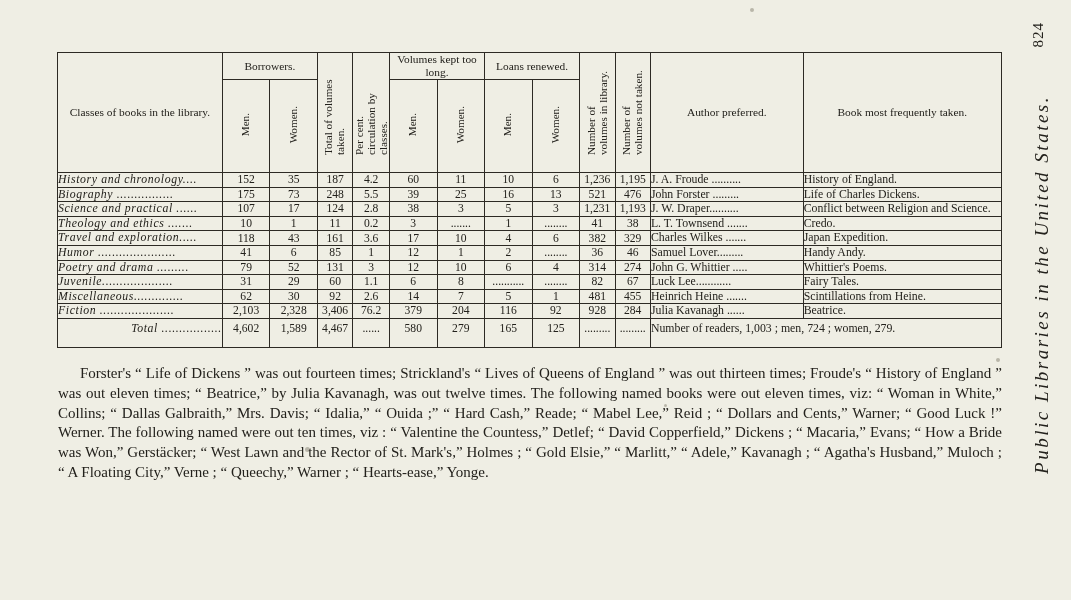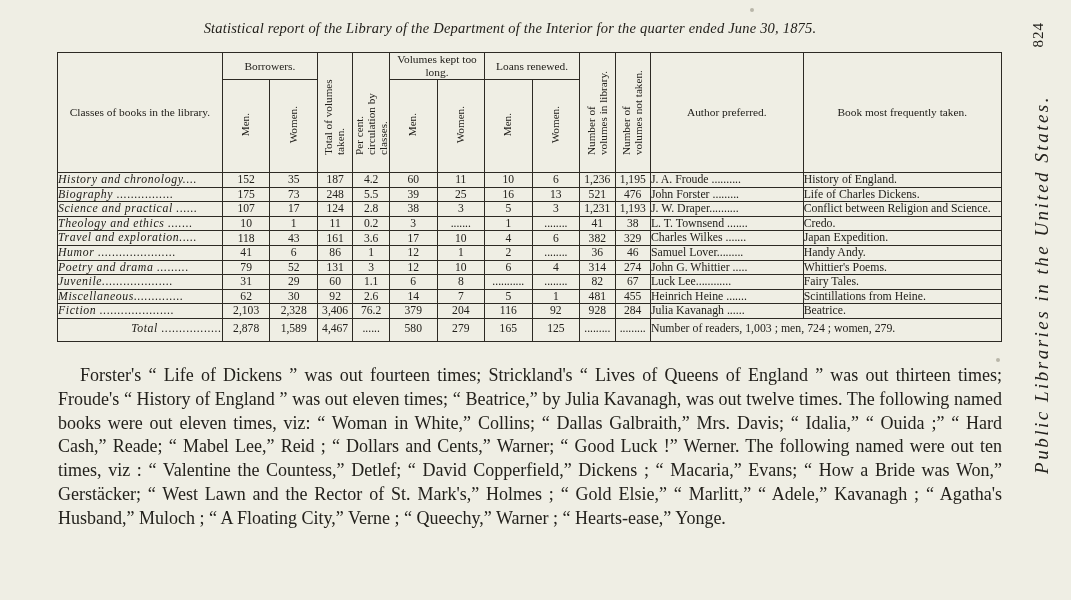--- a/index.html
+++ b/index.html
@@ -144,51 +144,50 @@
   }
   td.txt {
     padding: 1px 4px 1px 6px;
     font-size: 11.8px;
     white-space: nowrap;
     margin-top: 30px;
   }
   .leader { letter-spacing: .6px; font-style: italic; }
   tr.total td {
     padding-top: 3px;
-    padding-bottom: 6px;
+    padding-bottom: 12px;
   }
   .total-label {
     text-align: right;
     padding-right: 8px;
     white-space: nowrap;
   }
 
   
   .note {
     position: absolute;
     left: 58px;
     top: 364px;
     width: 944px;
-    font-size: 18px;
+    font-size: 15px;
     line-height: 1.32;
     text-align: justify;
     text-indent: 22px;
   }
 </style>
 </head>
 <body>
 
 <div class="page">
 
   <div class="speck" style="left:750px;top:8px;width:4px;height:4px;"></div>
   <div class="speck" style="left:996px;top:358px;width:4px;height:4px;"></div>
   <div class="speck" style="left:305px;top:447px;width:5px;height:5px;"></div>
   <div class="speck" style="left:664px;top:404px;width:3px;height:3px;"></div>
 
-  <div class="doc-title">Statistical report of the Library of the Department of the Interior for the quarter ended June 30, 1875.</div>
 
   <div class="side-col">
     <div class="page-num">824</div>
     <div class="side-title">Public Libraries in the United States.</div>
   </div>
 
   <div class="tbl-wrap">
     <table class="stat">
       <thead>
         <tr>
@@ -299,21 +298,21 @@
           <td class="num">382</td>
           <td class="num">329</td>
           <td class="txt">Charles Wilkes .......</td>
           <td class="txt">Japan Expedition.</td>
         </tr>
 
         <tr>
           <td class="cls leader">Humor ......................</td>
           <td class="num">41</td>
           <td class="num">6</td>
-          <td class="num">86</td>
+          <td class="num">85</td>
           <td class="num">1</td>
           <td class="num">12</td>
           <td class="num">1</td>
           <td class="num">2</td>
           <td class="num">........</td>
           <td class="num">36</td>
           <td class="num">46</td>
           <td class="txt">Samuel Lover.........</td>
           <td class="txt">Handy Andy.</td>
         </tr>
@@ -377,21 +376,21 @@
           <td class="num">116</td>
           <td class="num">92</td>
           <td class="num">928</td>
           <td class="num">284</td>
           <td class="txt">Julia Kavanagh ......</td>
           <td class="txt">Beatrice.</td>
         </tr>
 
         <tr class="total">
           <td class="cls total-label leader">Total .................</td>
-          <td class="num">2,878</td>
+          <td class="num">4,602</td>
           <td class="num">1,589</td>
           <td class="num">4,467</td>
           <td class="num">......</td>
           <td class="num">580</td>
           <td class="num">279</td>
           <td class="num">165</td>
           <td class="num">125</td>
           <td class="num">.........</td>
           <td class="num">.........</td>
           <td class="txt" colspan="2">Number of readers, 1,003 ; men, 724 ; women, 279.</td>

